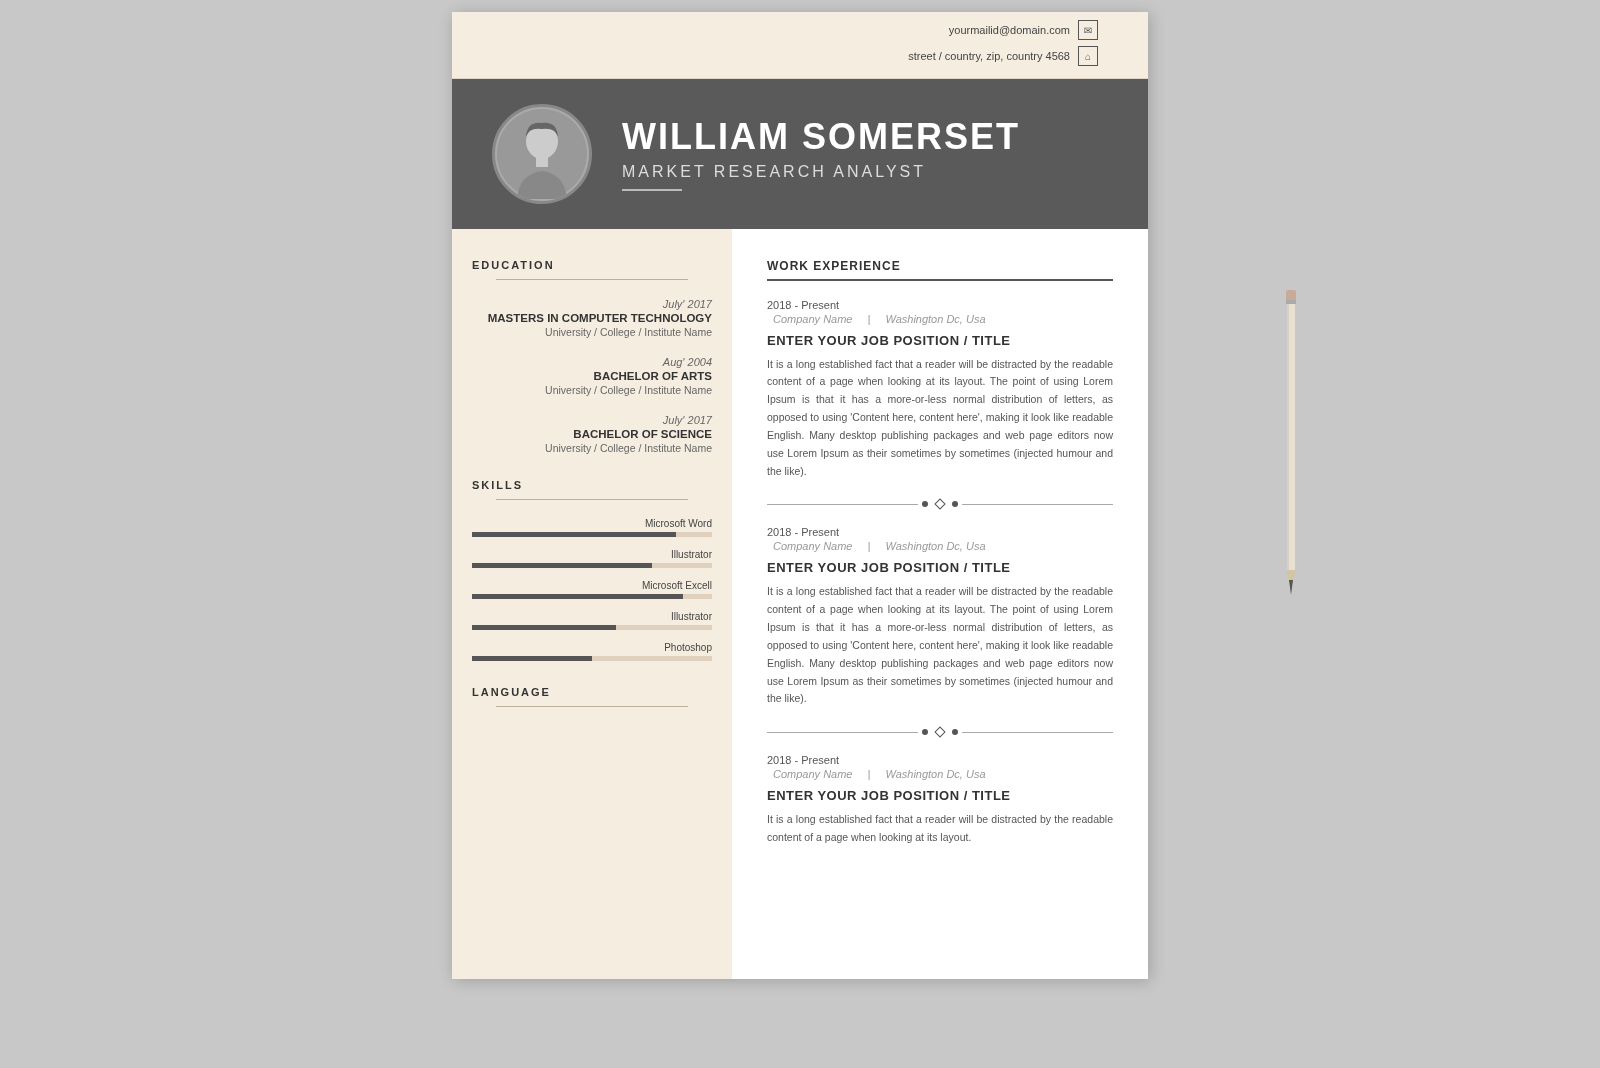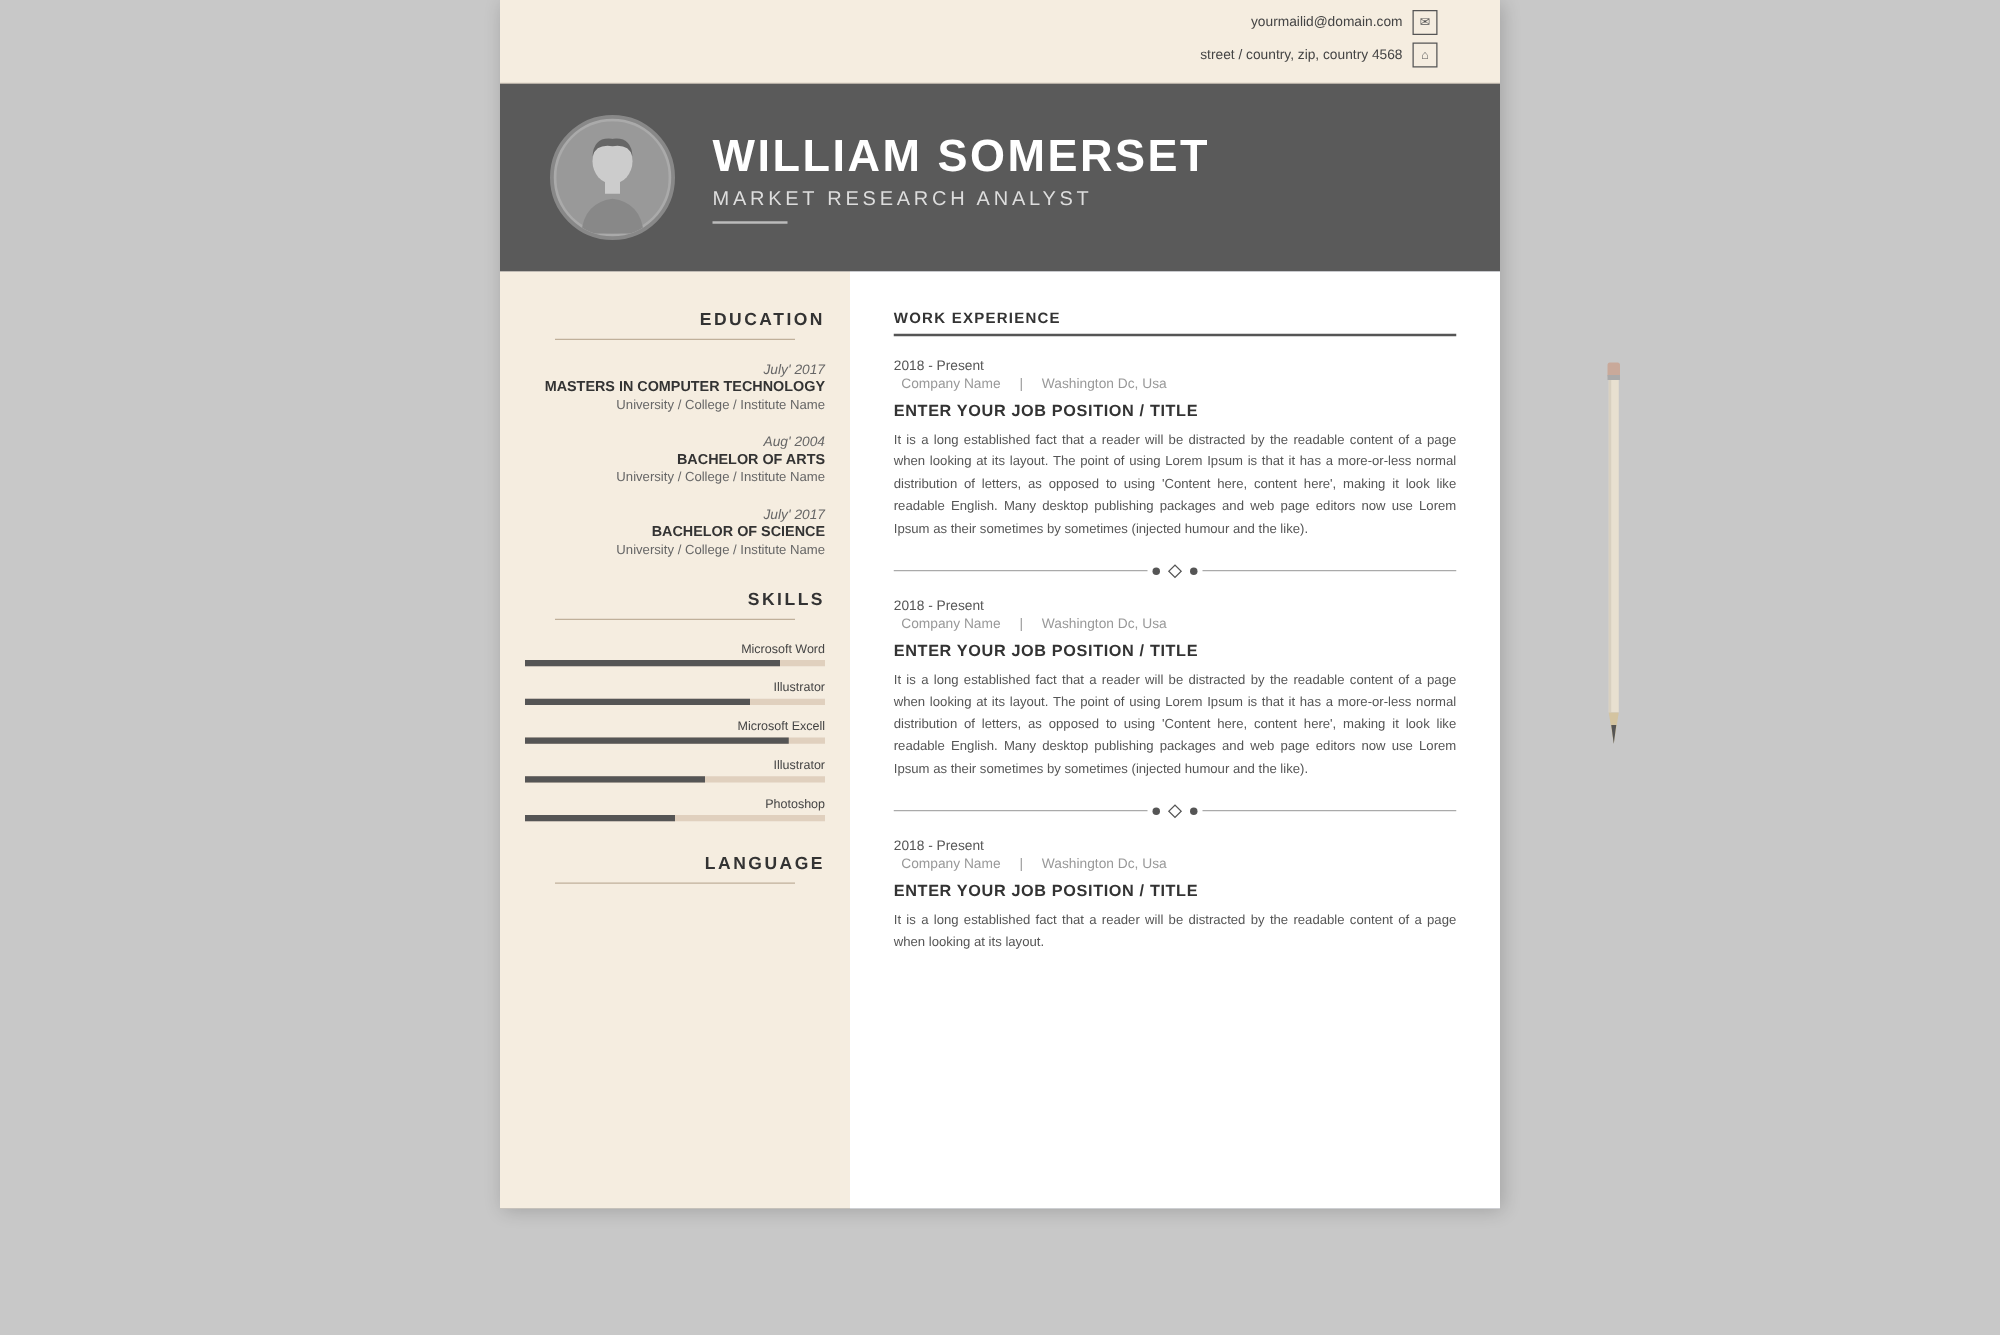--- a/index.html
+++ b/index.html
@@ -17,23 +17,23 @@
       width: 1600px;
       min-height: 1068px;
       background: #c8c8c8;
       display: flex;
       justify-content: center;
       align-items: flex-start;
       position: relative;
     }
 
     .resume-container {
-      width: 800px;
-      background: #0f172a;
-      margin: 0 auto;
+      width: 696px;
+      background: #86efac;
+      margin: 12px auto;
       position: relative;
       box-shadow: 2px 2px 15px rgba(0,0,0,0.2);
     }
 
     
     .top-partial {
       background: #f5ede0;
       padding: 8px 0 12px 0;
       border-bottom: 1px solid #e0d5c5;
     }
@@ -120,22 +120,22 @@
     }
 
     
     .sidebar {
       width: 280px;
       background: #f5ede0;
       padding: 30px 20px;
       flex-shrink: 0;
     }
     .sidebar-section-title {
-      text-align: right;
-      font-size: 14px;
+      text-align: left;
+      font-size: 11px;
       font-weight: 700;
       letter-spacing: 2px;
       text-transform: uppercase;
       color: #333;
       margin-bottom: 8px;
     }
     .sidebar-divider {
       width: 80%;
       height: 1px;
       background: #c0b09a;
@@ -219,20 +219,21 @@
     }
     .job-date {
       font-size: 11px;
       color: #555;
       margin-bottom: 2px;
     }
     .job-company {
       font-size: 11px;
       color: #555;
       margin-bottom: 8px;
+      font-style: italic;
     }
     .job-company span {
       margin: 0 6px;
       color: #999;
     }
     .job-position {
       font-size: 13px;
       font-weight: 700;
       text-transform: uppercase;
       color: #333;

